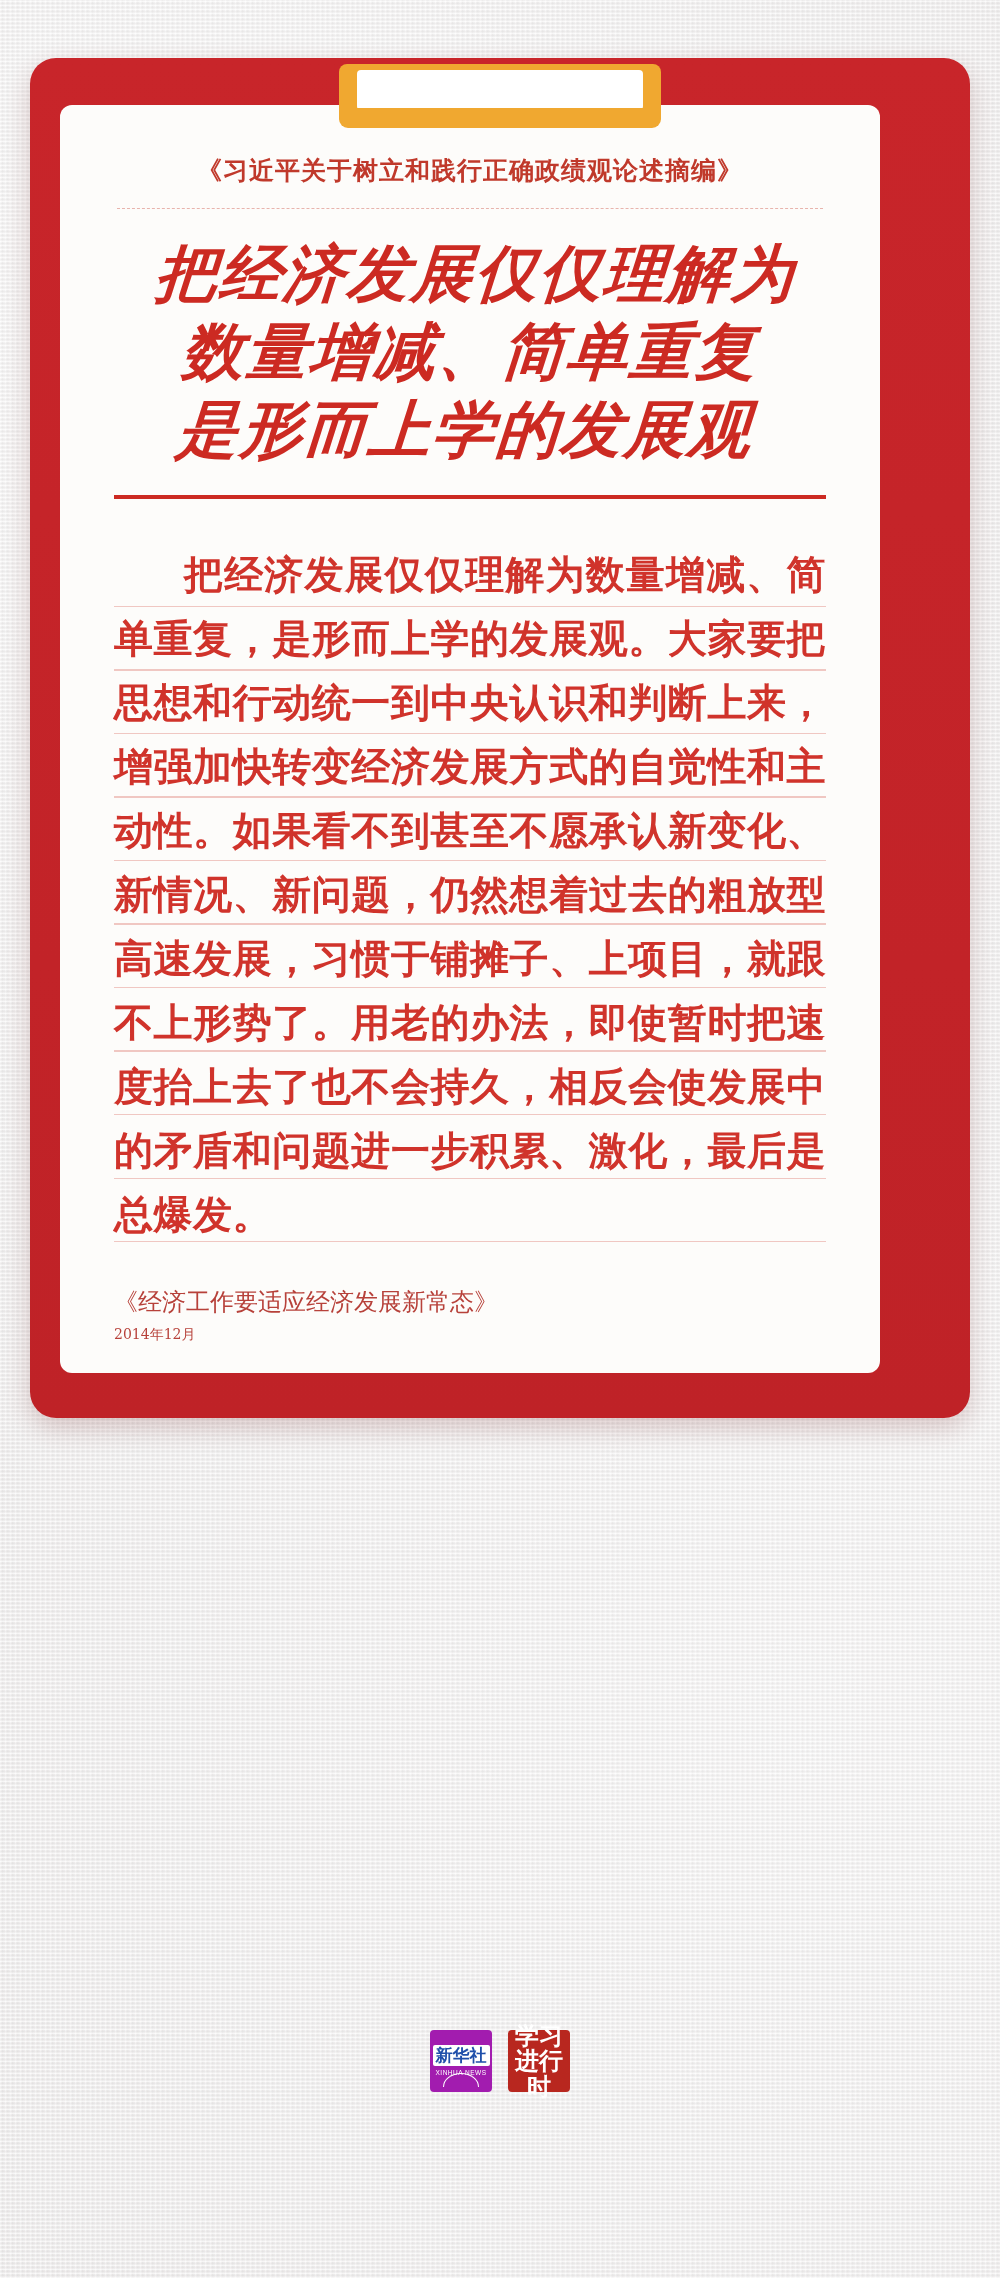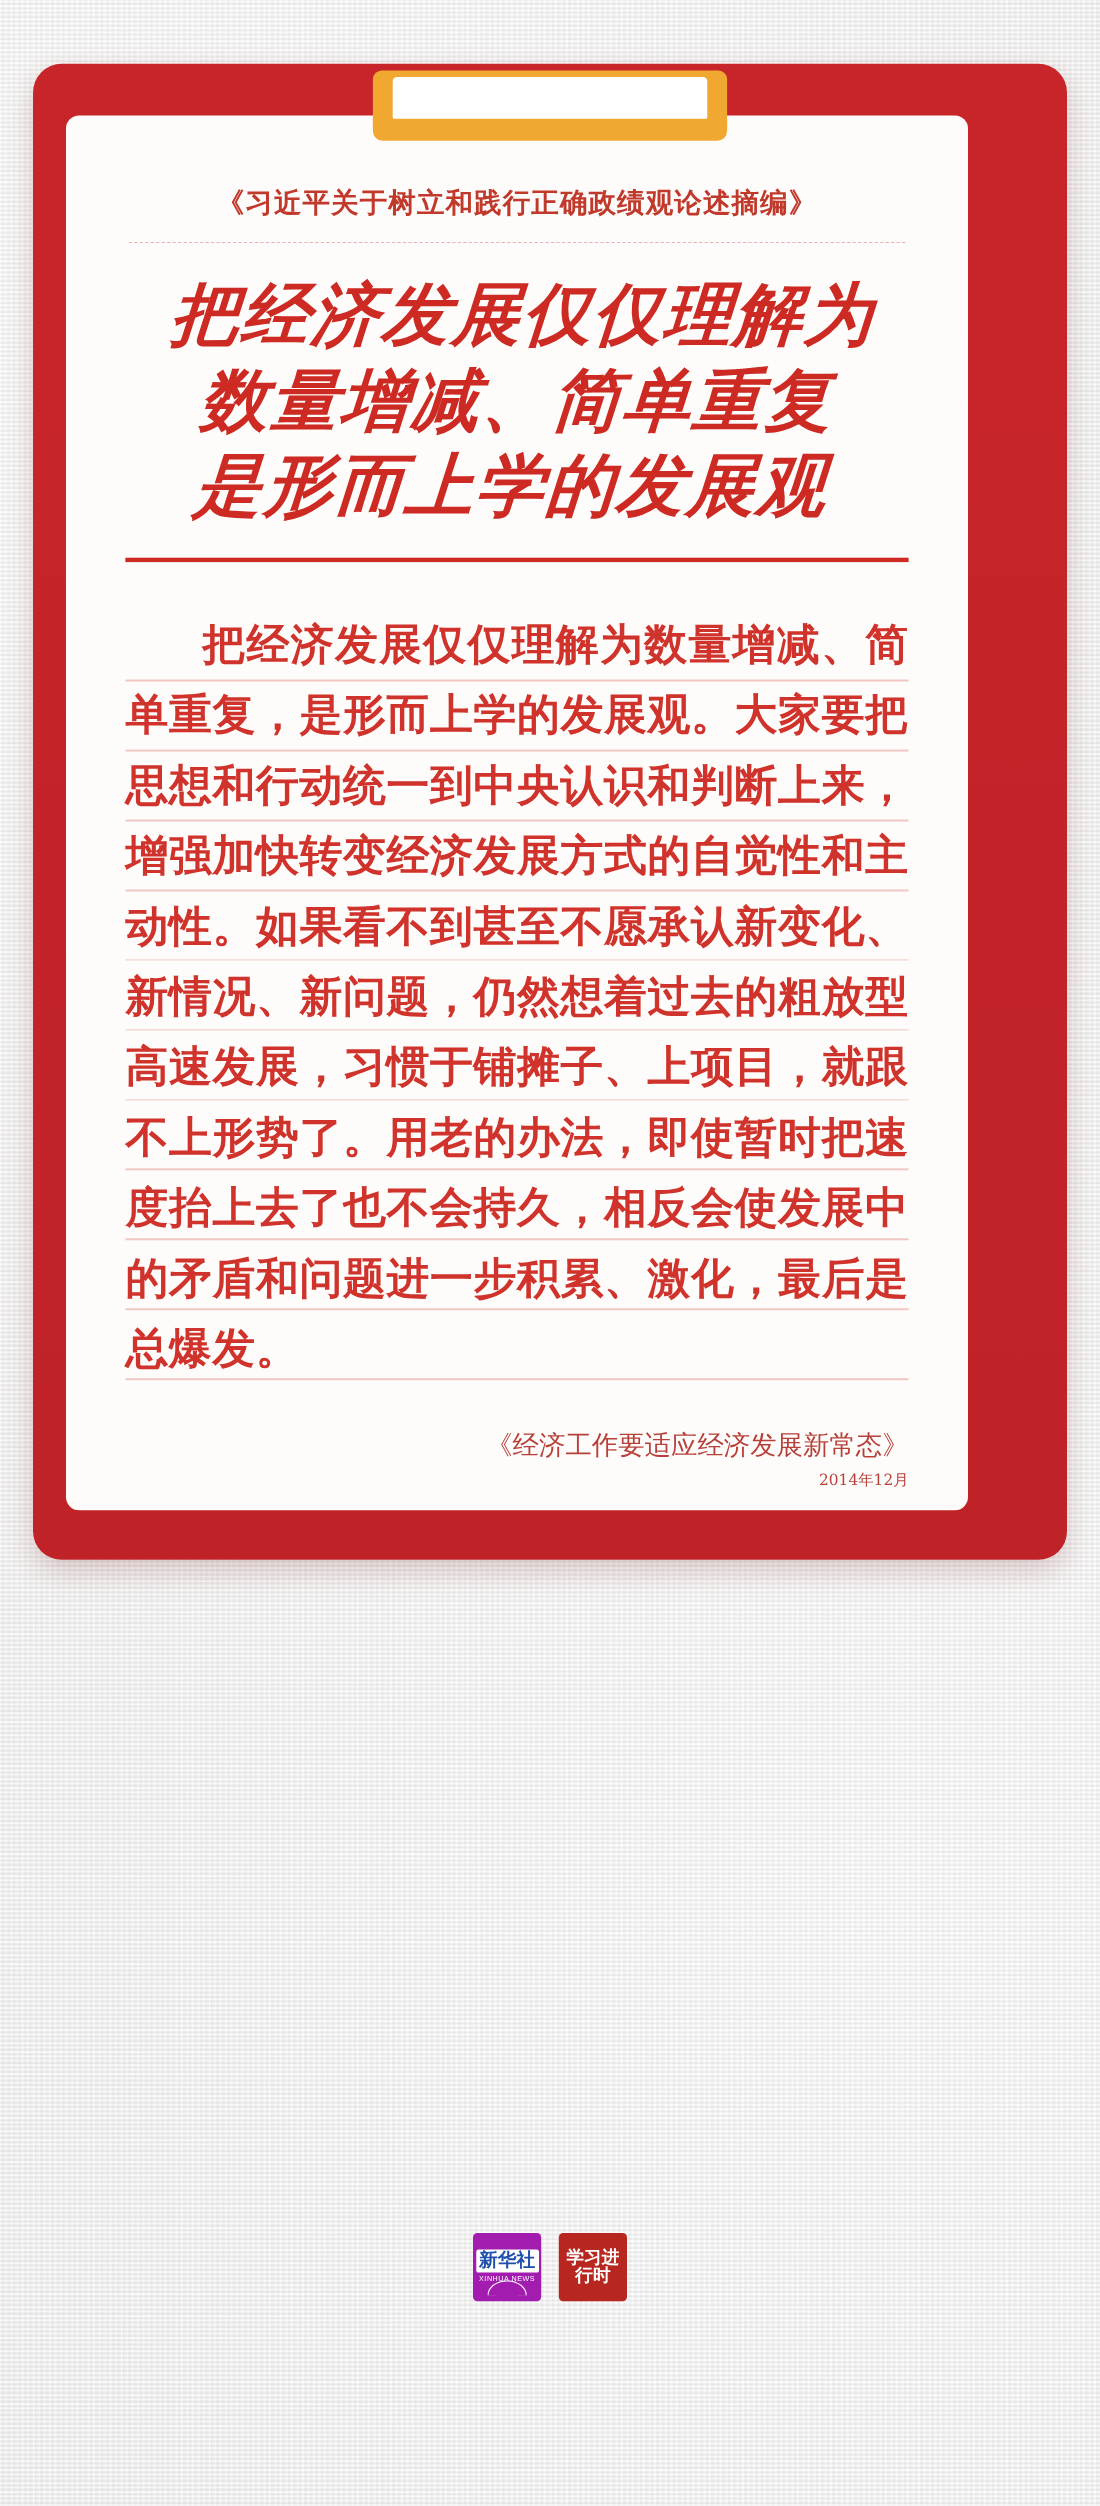--- a/index.html
+++ b/index.html
@@ -86,25 +86,25 @@
     top: 105px;
     width: 820px;
     height: 1268px;
     background: #fdfcfa;
     border-radius: 12px;
     z-index: 3;
     overflow: hidden;
   }
 
   .series-title {
-    margin: 12px;
+    margin: 0;
     padding: 52px 40px 0 40px;
     text-align: center;
     color: #c0392b;
-    font-family: Liberation Sans, sans-serif;
+    font-family: Liberation Mono, monospace;
     font-size: 25px;
     font-weight: 700;
     letter-spacing: 1px;
     line-height: 1.3;
   }
 
   .divider-dashed {
     width: 706px;
     margin: 18px auto 0 auto;
     border-top: 1.5px dashed #e8b4ad;
@@ -155,21 +155,21 @@
       #f0c7c2 62px,
       #f0c7c2 63.5px
     );
     background-position: 0 1px;
     padding-bottom: 2px;
   }
 
   .source {
     width: 712px;
     margin: 34px auto 0 auto;
-    text-align: right;
+    text-align: left;
     color: #b7413a;
     font-family: "DejaVu Serif", "Liberation Serif", serif;
     font-size: 24px;
     line-height: 1.6;
   }
   .source .src-date {
     display: block;
     font-size: 14px;
     color: #b7413a;
     margin-top: 2px;
@@ -230,21 +230,21 @@
   .logo-xuexi {
     width: 62px;
     height: 62px;
     background: #b8271f;
     border-radius: 4px;
     color: #ffffff;
     display: flex;
     align-items: center;
     justify-content: center;
     font-family: "DejaVu Serif", "Liberation Serif", serif;
-    font-size: 16px;
+    font-size: 24px;
     font-weight: 700;
     line-height: 1.05;
     letter-spacing: 0;
     text-align: center;
     padding: 3px;
     box-sizing: border-box;
   }
 </style>
 </head>
 <body>

